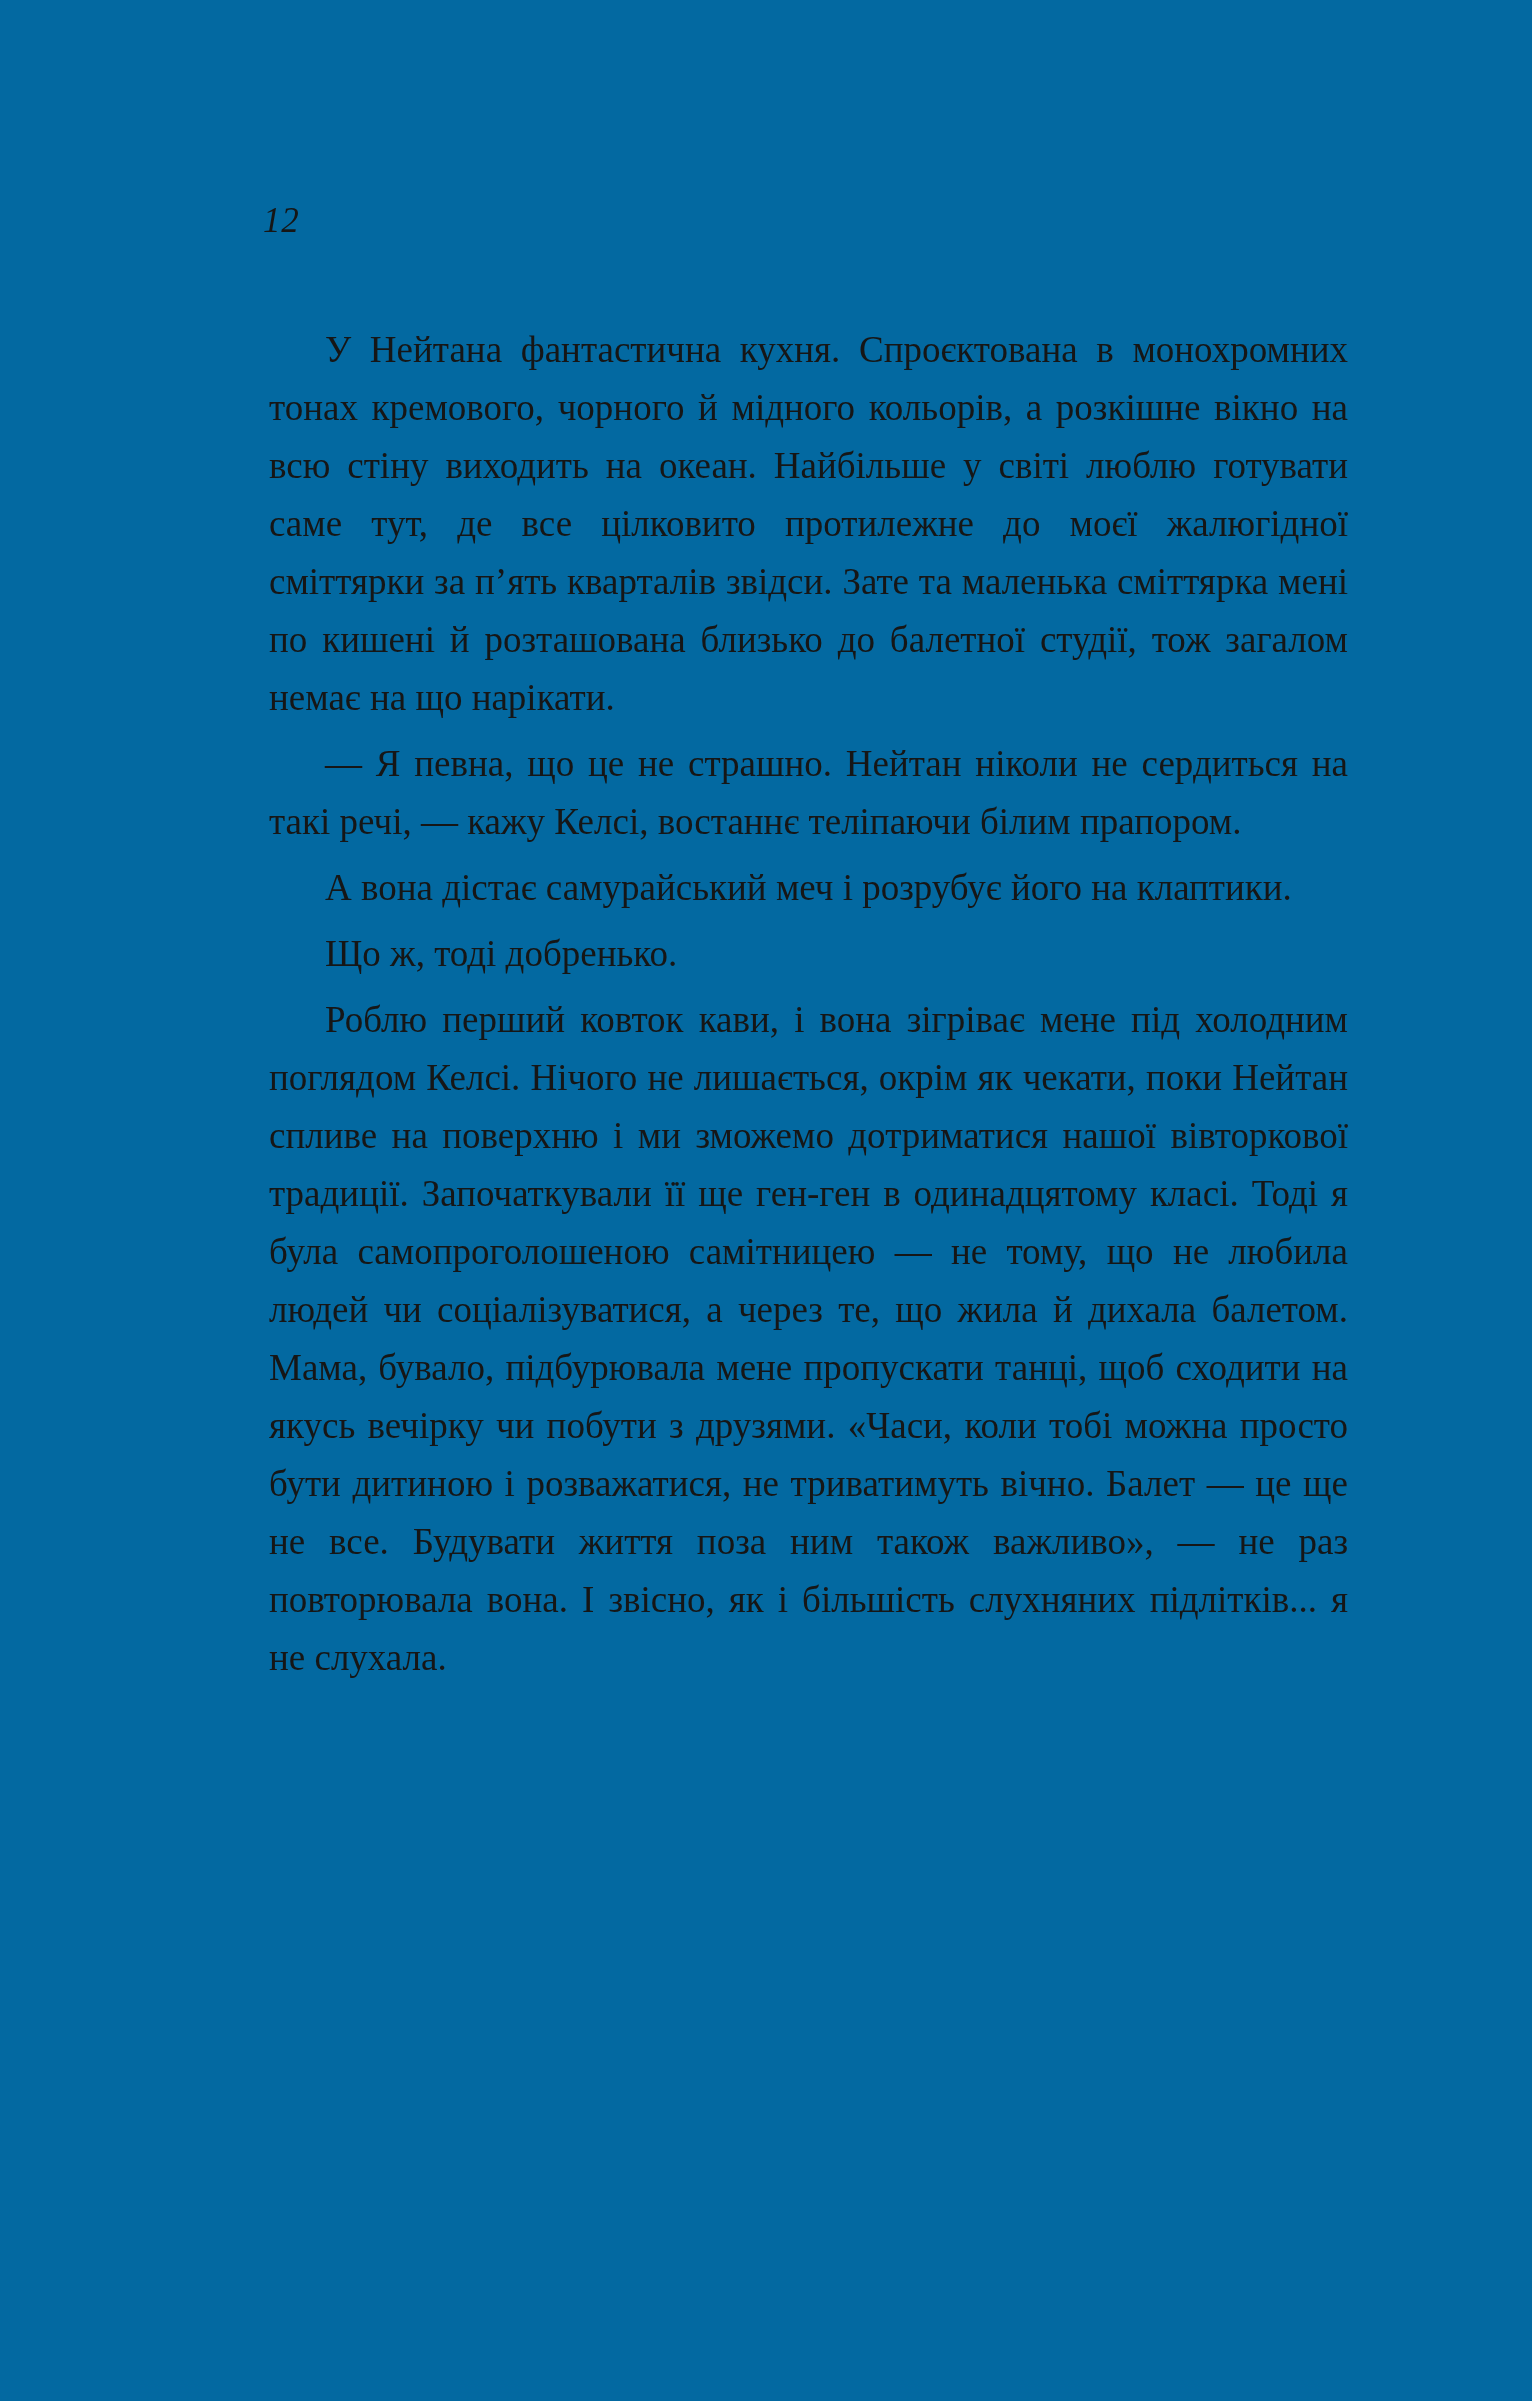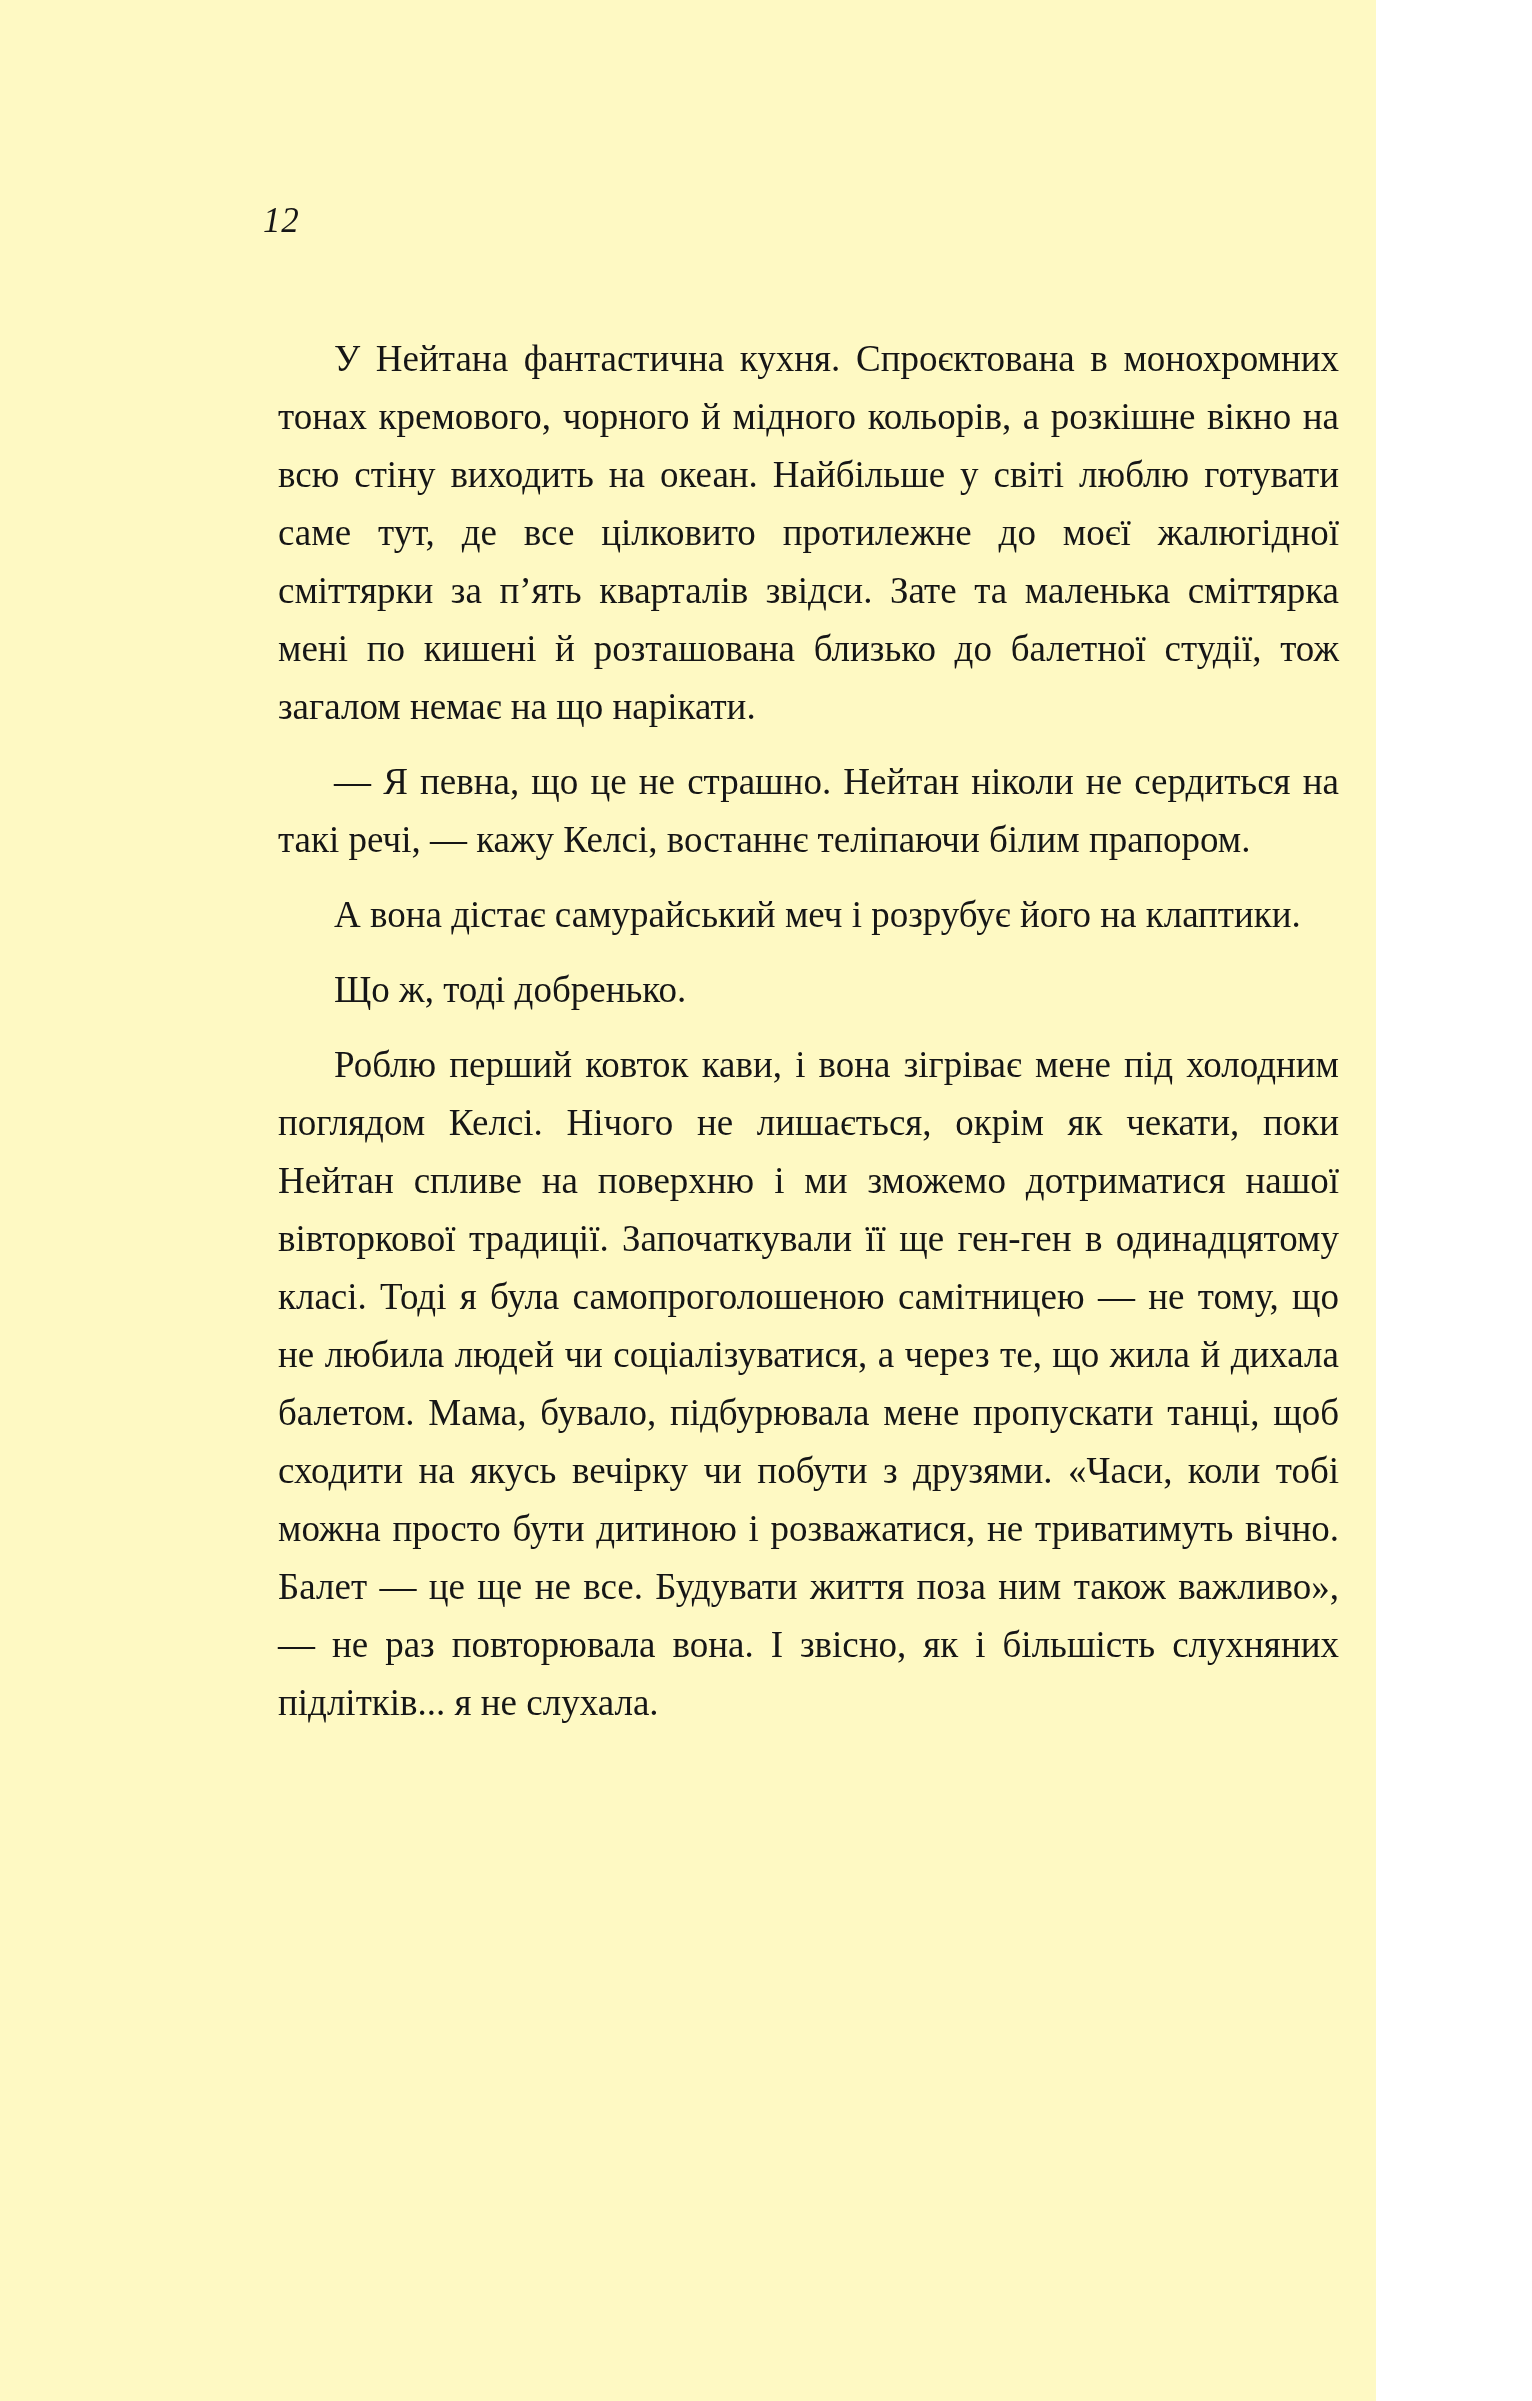--- a/index.html
+++ b/index.html
@@ -2,23 +2,23 @@
 <html lang="uk" style="font-size:12.8px"><head>
 <meta charset="utf-8">
 <style>
   html, body {
     margin: 0;
     padding: 0;
     background: #ffffff;
   }
   .page {
     position: relative;
-    width: 1376px;
+    width: 1532px;
     height: 2401px;
-    background: #fef9c3;
+    background: #0369a1;
     color: #161616;
     font-family: "Liberation Serif", "DejaVu Serif", serif;
     overflow: hidden;
   }
   .page-number {
     position: absolute;
     top: 201px;
     left: 263px;
     font-size: 35px;
     font-style: italic;
@@ -31,21 +31,21 @@
     left: 261px;
     width: 1095px;
     font-size: 37px;
     line-height: 58px;
     text-align: justify;
     color: #161616;
     hyphens: auto;
     -webkit-hyphens: auto;
   }
   .para {
-    margin: 17px;
+    margin: 8px;
     padding: 0;
     text-indent: 56px;
   }
   .italic {
   }
 </style>
 </head>
 <body>
 
 <div class="page">

